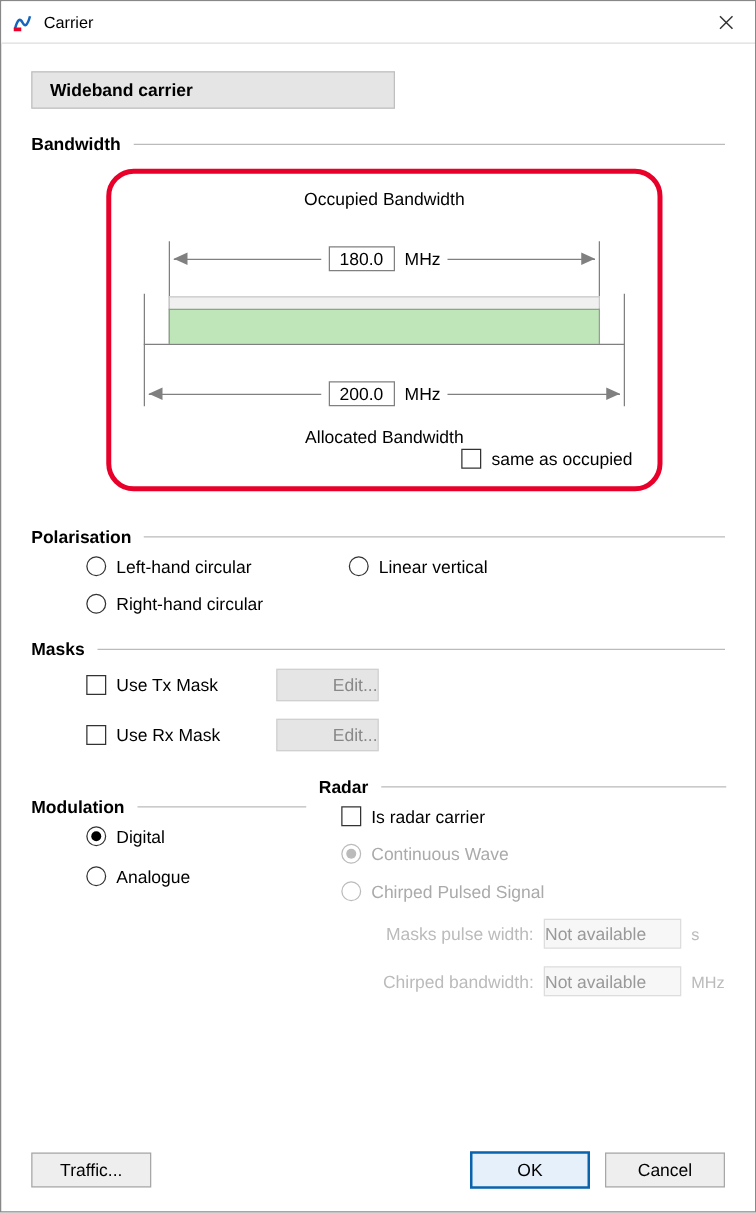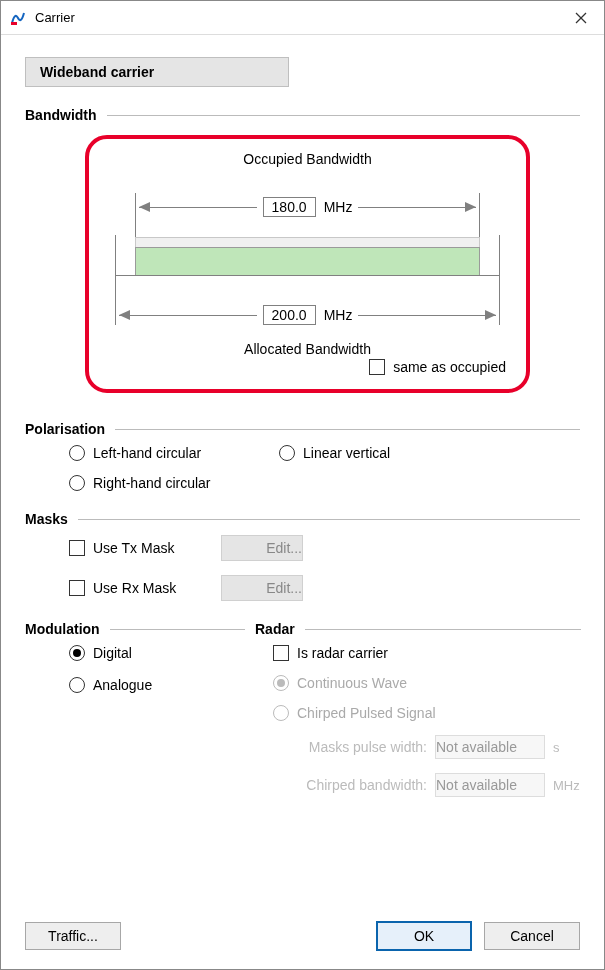--- a/index.html
+++ b/index.html
@@ -46,21 +46,21 @@
     flex-direction: column;
   }
 
   .tabheader {
     display: inline-block;
     background: #e5e5e5;
     border: 1px solid #bfbfbf;
     padding: 6px 14px;
     font-weight: bold;
     font-size: 14px;
-    width: 264px;
+    width: 291px;
   }
 
   .section-title {
     font-size: 14px;
     font-weight: bold;
     display: flex;
     align-items: center;
     margin-top: 20px;
     margin-bottom: 8px;
   }
@@ -87,21 +87,21 @@
   .bw-diagram {
     position: relative;
     height: 160px;
     margin: 0 6px;
   }
   .bw-dim {
     position: absolute;
     left: 0; right: 0;
     display: flex;
     align-items: center;
-    justify-content: flex-end;
+    justify-content: center;
     gap: 6px;
   }
   .bw-dim .arrow-left, .bw-dim .arrow-right {
     flex: 1;
     height: 1px;
     background: #808080;
     position: relative;
   }
   .bw-dim .arrow-left::before,
   .bw-dim .arrow-right::after {
@@ -374,21 +374,21 @@
     <div class="editbtn">Edit...</div>
     <span class="check">
       <span class="ind"></span>
       <span>Use Rx Mask</span>
     </span>
     <div class="editbtn">Edit...</div>
   </div>
 
   <div class="mod-radar">
     <div class="mod-col">
-      <div class="section-title" style="margin-top:8px">
+      <div class="section-title" style="margin-top:24px">
         <span>Modulation</span>
         <span class="line"></span>
       </div>
       <div class="stack">
         <span class="radio selected">
           <span class="ind"></span>
           <span>Digital</span>
         </span>
         <span class="radio">
           <span class="ind"></span>

